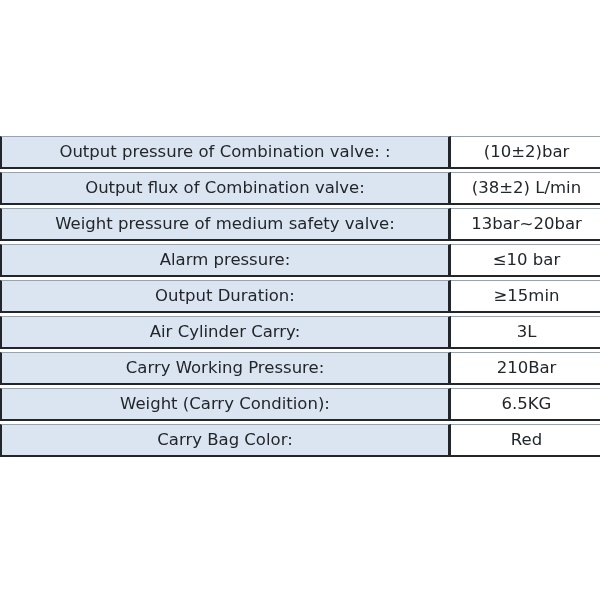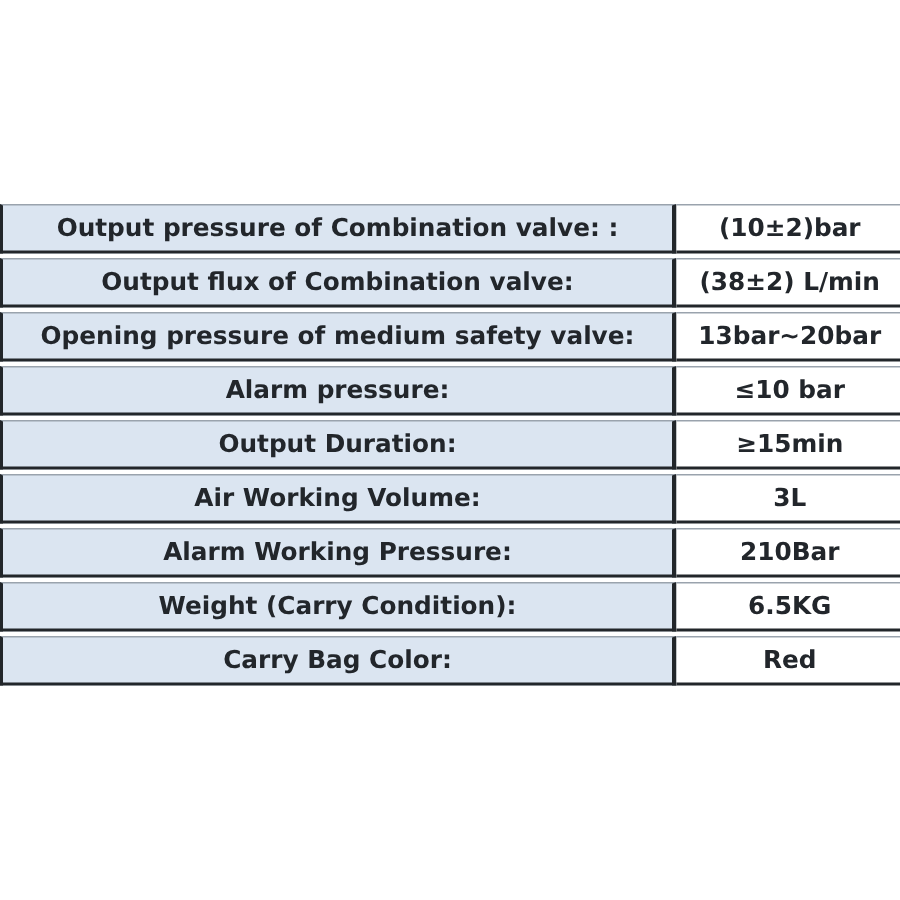--- a/index.html
+++ b/index.html
@@ -32,21 +32,20 @@
     padding: 0 4px;
     text-align: center;
     vertical-align: middle;
     font-size: 16.5px;
     line-height: 1;
     color: var(--text, #22262b);
     border-top: 1px solid var(--border-light, #9aa3ad);
     border-bottom: 2px solid var(--border-dark, #22262a);
     white-space: nowrap;
     overflow: hidden;
-    font-weight: bold;
   }
   .label-cell {
     background: var(--label-bg, #dbe5f1);
     border-left: 2px solid var(--border-dark, #22262a);
     border-right: 3px solid var(--border-dark, #22262a);
   }
   .value-cell {
     background: var(--value-bg, #ffffff);
     border-right: 2px solid var(--border-dark, #22262a);
   }
@@ -66,41 +65,41 @@
           <td class="label-cell">Output pressure of Combination valve: :</td>
           <td class="value-cell">(10±2)bar</td>
         </tr>
 
         <tr>
           <td class="label-cell">Output flux of Combination valve:</td>
           <td class="value-cell">(38±2) L/min</td>
         </tr>
 
         <tr>
-          <td class="label-cell">Opening pressure of medium safety valve:</td>
+          <td class="label-cell">Weight pressure of medium safety valve:</td>
           <td class="value-cell">13bar~20bar</td>
         </tr>
 
         <tr>
           <td class="label-cell">Alarm pressure:</td>
           <td class="value-cell">≤10 bar</td>
         </tr>
 
         <tr>
           <td class="label-cell">Output Duration:</td>
           <td class="value-cell">≥15min</td>
         </tr>
 
         <tr>
-          <td class="label-cell">Air Working Volume:</td>
+          <td class="label-cell">Air Cylinder Carry:</td>
           <td class="value-cell">3L</td>
         </tr>
 
         <tr>
-          <td class="label-cell">Alarm Working Pressure:</td>
+          <td class="label-cell">Carry Working Pressure:</td>
           <td class="value-cell">210Bar</td>
         </tr>
 
         <tr>
           <td class="label-cell">Weight (Carry Condition):</td>
           <td class="value-cell">6.5KG</td>
         </tr>
 
         <tr>
           <td class="label-cell">Carry Bag Color:</td>

